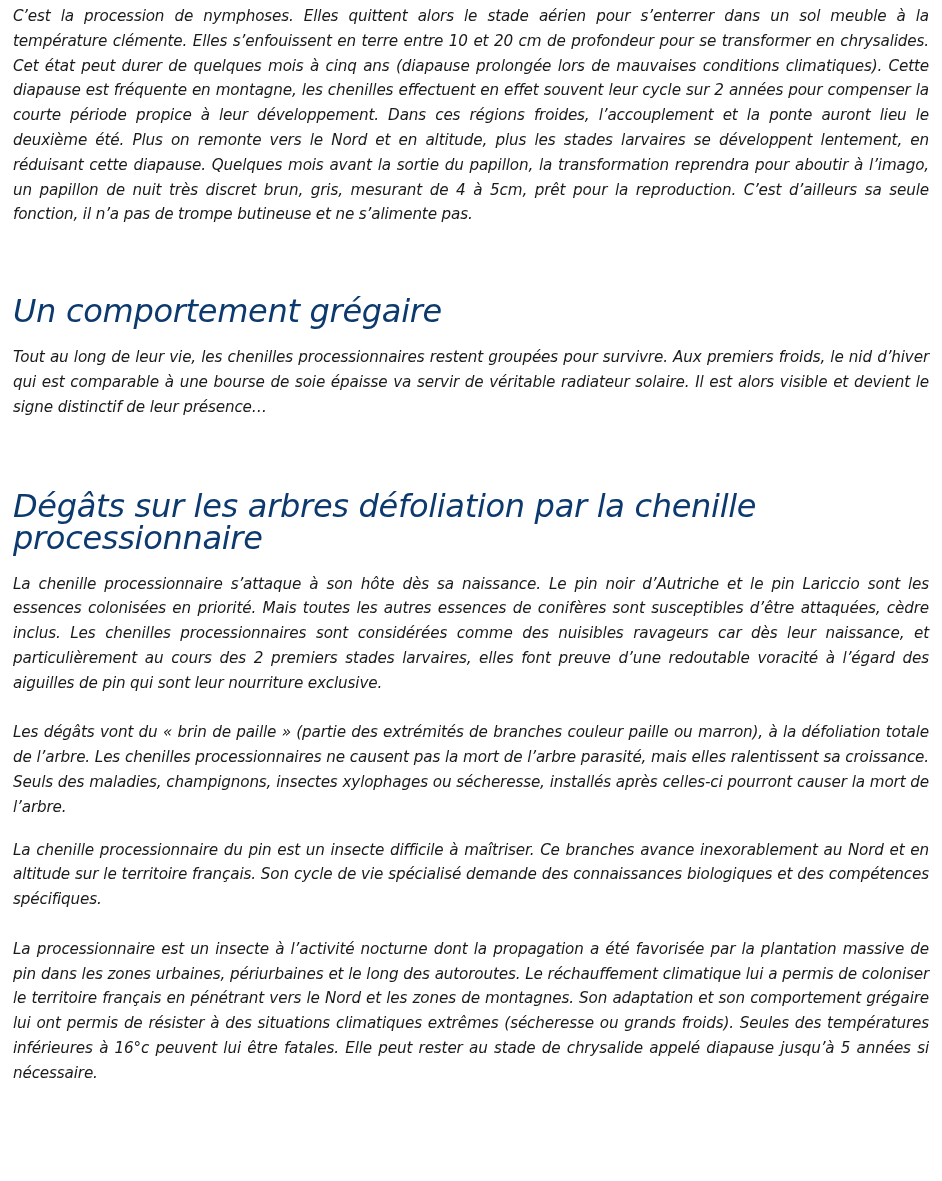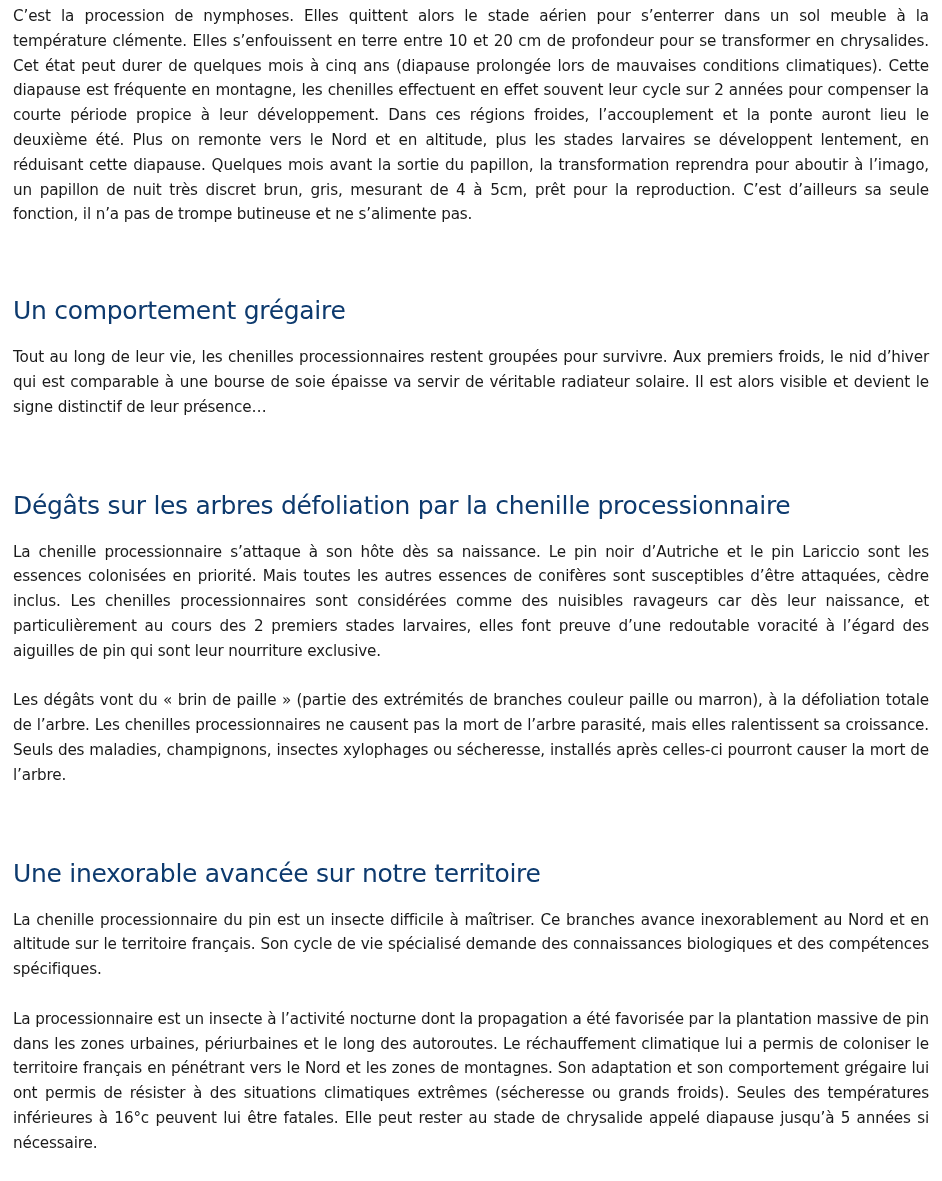--- a/index.html
+++ b/index.html
@@ -3,33 +3,33 @@
 <meta charset="utf-8">
 <style>
   html, body { margin: 0; padding: 0; background: #ffffff; }
   body {
     width: 942px;
     height: 1181px;
     overflow: hidden;
     font-family: "DejaVu Sans", sans-serif;
     color: #1a1a1a;
   }
-  .page { padding: 4px 13px 0 13px; box-sizing: border-box; width: 942px; }
+  .page { padding: 4px 13px 0 13px; box-sizing: border-box; width: 942px; font-style: italic; }
   p {
     margin: 0;
     font-size: 15.2px;
     line-height: 24.8px;
     text-align: justify;
     letter-spacing: -0.15px;
   }
   h2 {
     margin: 0;
     font-family: "DejaVu Sans", sans-serif;
     font-weight: normal;
-    font-size: 25px;
+    font-size: 32px;
     line-height: 32px;
     color: #0d3a6e;
     letter-spacing: -0.3px;
   }
   .s1 { margin-top: 0; }
   .h-greg { margin-top: 68px; }
   .h-deg { margin-top: 70px; }
   .h-inex { margin-top: 70px; }
   .after-h { margin-top: 18px; }
   .gap { margin-top: 24.8px; }
@@ -41,17 +41,16 @@
 
   <p class="s1">C’est la procession de nymphoses. Elles quittent alors le stade aérien pour s’enterrer dans un sol meuble à la température clémente. Elles s’enfouissent en terre entre 10 et 20 cm de profondeur pour se transformer en chrysalides. Cet état peut durer de quelques mois à cinq ans (diapause prolongée lors de mauvaises conditions climatiques). Cette diapause est fréquente en montagne, les chenilles effectuent en effet souvent leur cycle sur 2 années pour compenser la courte période propice à leur développement. Dans ces régions froides, l’accouplement et la ponte auront lieu le deuxième été. Plus on remonte vers le Nord et en altitude, plus les stades larvaires se développent lentement, en réduisant cette diapause. Quelques mois avant la sortie du papillon, la transformation reprendra pour aboutir à l’imago, un papillon de nuit très discret brun, gris, mesurant de 4 à 5cm, prêt pour la reproduction. C’est d’ailleurs sa seule fonction, il n’a pas de trompe butineuse et ne s’alimente pas.</p>
 
   <h2 class="h-greg">Un comportement grégaire</h2>
   <p class="after-h">Tout au long de leur vie, les chenilles processionnaires restent groupées pour survivre. Aux premiers froids, le nid d’hiver qui est comparable à une bourse de soie épaisse va servir de véritable radiateur solaire. Il est alors visible et devient le signe distinctif de leur présence…</p>
 
   <h2 class="h-deg">Dégâts sur les arbres défoliation par la chenille processionnaire</h2>
   <p class="after-h">La chenille processionnaire s’attaque à son hôte dès sa naissance. Le pin noir d’Autriche et le pin Lariccio sont les essences colonisées en priorité. Mais toutes les autres essences de conifères sont susceptibles d’être attaquées, cèdre inclus. Les chenilles processionnaires sont considérées comme des nuisibles ravageurs car dès leur naissance, et particulièrement au cours des 2 premiers stades larvaires, elles font preuve d’une redoutable voracité à l’égard des aiguilles de pin qui sont leur nourriture exclusive.</p>
   <p class="gap">Les dégâts vont du « brin de paille » (partie des extrémités de branches couleur paille ou marron), à la défoliation totale de l’arbre. Les chenilles processionnaires ne causent pas la mort de l’arbre parasité, mais elles ralentissent sa croissance. Seuls des maladies, champignons, insectes xylophages ou sécheresse, installés après celles-ci pourront causer la mort de l’arbre.</p>
 
-  <h2 class="h-inex">Une inexorable avancée sur notre territoire</h2>
   <p class="after-h">La chenille processionnaire du pin est un insecte difficile à maîtriser. Ce branches avance inexorablement au Nord et en altitude sur le territoire français. Son cycle de vie spécialisé demande des connaissances biologiques et des compétences spécifiques.</p>
   <p class="gap">La processionnaire est un insecte à l’activité nocturne dont la propagation a été favorisée par la plantation massive de pin dans les zones urbaines, périurbaines et le long des autoroutes. Le réchauffement climatique lui a permis de coloniser le territoire français en pénétrant vers le Nord et les zones de montagnes. Son adaptation et son comportement grégaire lui ont permis de résister à des situations climatiques extrêmes (sécheresse ou grands froids). Seules des températures inférieures à 16°c peuvent lui être fatales. Elle peut rester au stade de chrysalide appelé diapause jusqu’à 5 années si nécessaire.</p>
 
 </div>
 
 </body></html>

